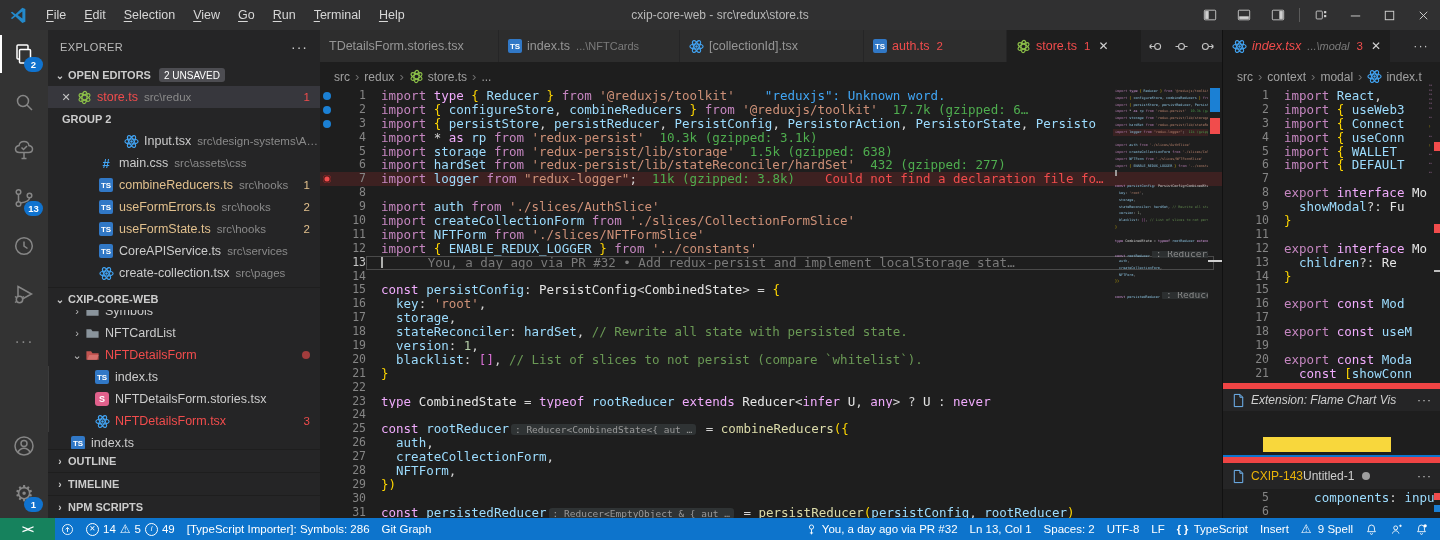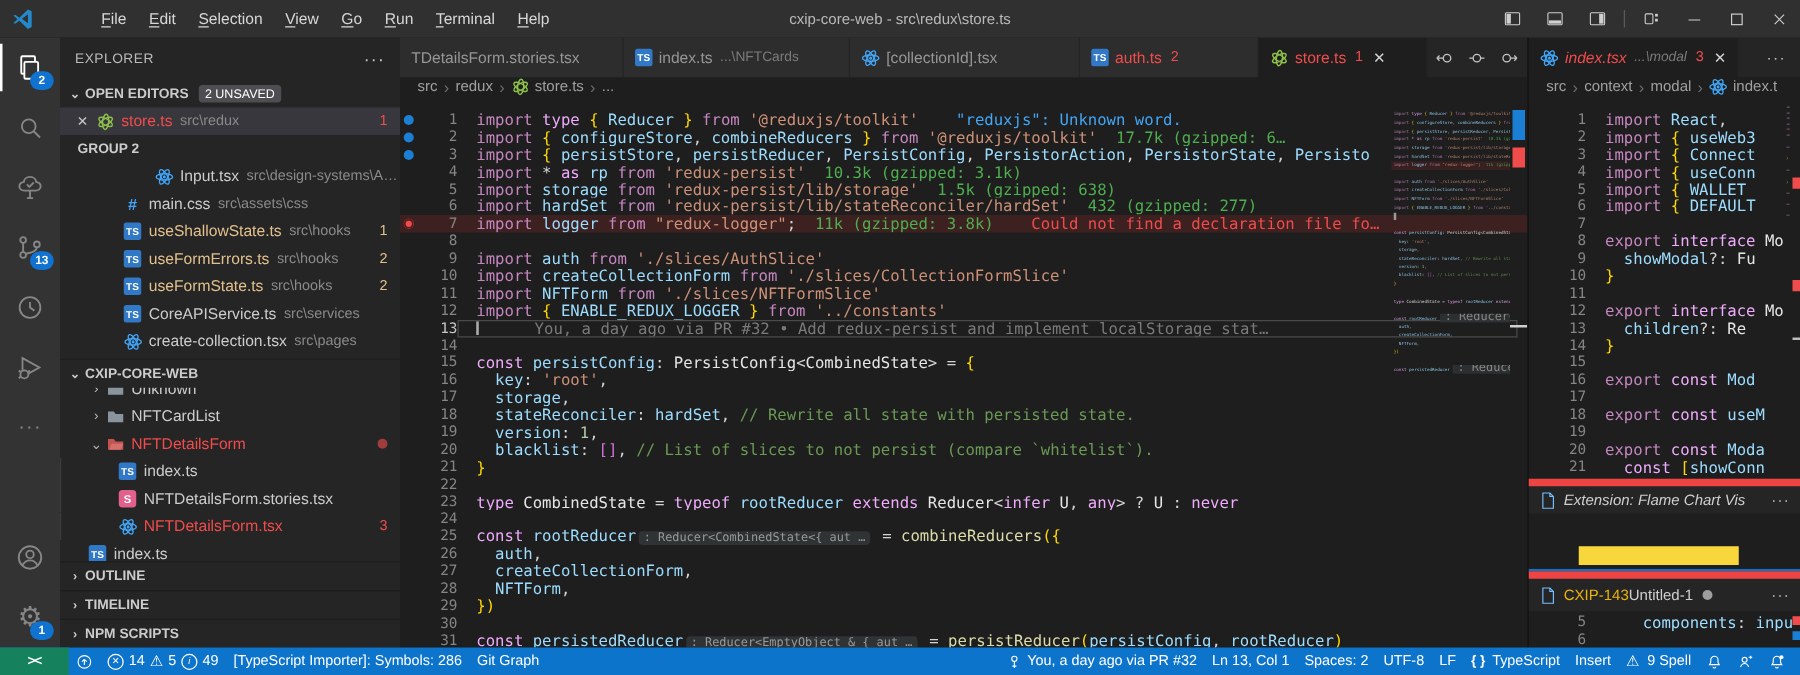--- a/index.html
+++ b/index.html
@@ -2,21 +2,21 @@
 <html><head>
 <meta charset="utf-8">
 <style>
   html,body{margin:0;padding:0;background:#161616;}
   body{width:1440px;height:540px;position:relative;overflow:hidden;
        font-family:"Liberation Sans",sans-serif;color:#cccccc;font-size:12.5px;
        -webkit-font-smoothing:antialiased;}
   .mono{font-family:"DejaVu Sans Mono",monospace;}
   
   .titlebar{position:absolute;top:0;left:0;right:0;height:30px;background:#303031;
-            display:flex;align-items:center;z-index:30;gap:35px;}
+            display:flex;align-items:center;z-index:30;}
   .vslogo{width:18px;height:18px;margin:0 10px 0 9px;}
   .menu{display:flex;align-items:center;height:100%;}
   .menu-item{padding:0 9px;height:100%;display:flex;align-items:center;color:#d7d7d7;cursor:default;}
   .menu-item u{text-decoration:underline;text-underline-offset:2px;}
   .win-title{position:absolute;left:50%;transform:translateX(-50%);color:#b9b9b9;font-size:12px;white-space:nowrap;}
   .win-controls{margin-left:auto;display:flex;align-items:center;height:100%;}
   .wc{width:34px;height:100%;display:flex;align-items:center;justify-content:center;color:#cfcfcf;}
   .wc svg{width:15px;height:15px;}
   .wc.layouts svg{width:14px;height:14px;}
   .wc-sep{width:1px;height:14px;background:#5a5a5a;margin:0 4px;}
@@ -71,21 +71,21 @@
        color:#969696;font-size:12.5px;white-space:nowrap;max-width:230px;overflow:hidden;}
   .tab .fico{margin-right:5px;display:inline-flex;}
   .tab.active{background:#1e1e1e;color:#ffffff;}
   .tab .tdesc{margin-left:6px;font-size:11px;color:#7b7b7b;overflow:hidden;text-overflow:ellipsis;}
   .tab .tcnt{margin-left:7px;font-size:11.5px;}
   .tab .tclose{margin-left:8px;color:#d4d4d4;font-size:12px;}
   .tab.ital .tlabel,.tab.ital .tdesc{font-style:italic;}
   .tab-actions{margin-left:auto;display:flex;align-items:center;padding-right:6px;color:#c5c5c5;}
   .tab-actions .act{width:26px;height:26px;display:flex;align-items:center;justify-content:center;}
   .tab-actions svg{width:17px;height:17px;}
-  .crumbs{height:22px;display:flex;align-items:flex-start;padding-left:14px;color:#a0a0a0;font-size:12px;background:#1e1e1e;white-space:nowrap;}
+  .crumbs{height:22px;display:flex;align-items:flex-end;padding-left:14px;color:#a0a0a0;font-size:12px;background:#1e1e1e;white-space:nowrap;}
   .crumbs .sep{margin:0 5px;color:#6e6e6e;font-size:13px;}
   .crumbs .fico{display:inline-flex;margin-right:4px;}
   
   .codearea{position:relative;overflow:hidden;background:#1e1e1e;}
   .lines{position:absolute;top:5px;left:0;right:0;}
   .cl{display:flex;height:13.9px;line-height:13.9px;white-space:pre;font-size:12.5px;position:relative;}
   .cl .gd{width:14px;flex:none;display:flex;align-items:center;justify-content:center;}
   .cl .ln{width:32px;flex:none;text-align:right;color:#858585;font-size:11.5px;}
   .cl .ct{padding-left:15px;flex:1;overflow:hidden;}
   .cl.errbg{background:rgba(142,44,44,.28);}
@@ -343,21 +343,21 @@
         <span class="fico">
           <span class="fi css">#</span>
         </span>
         <span class="">main.css</span>
         <span class="desc ">src\assets\css</span>
       </div>
       <div class="row" style="padding-left: 50px;">
         <span class="fico">
           <span class="fi ts">TS</span>
         </span>
-        <span class="c-mod">useShallowState.ts</span>
+        <span class="c-mod">combineReducers.ts</span>
         <span class="desc ">src\hooks</span>
         <span class="cnt c-mod">1</span>
       </div>
       <div class="row" style="padding-left: 50px;">
         <span class="fico">
           <span class="fi ts">TS</span>
         </span>
         <span class="c-mod">useFormErrors.ts</span>
         <span class="desc ">src\hooks</span>
         <span class="cnt c-mod">2</span>
@@ -396,21 +396,21 @@
         <span>CXIP-CORE-WEB</span>
       </div>
       <div class="tree-wrap" style="overflow: hidden;">
         <div class="row tree-clip" style="padding-left: 22px;">
           <span style="width:14px;color:#bbb;font-size:11px;flex:none;text-align:center;">›</span>
           <span class="fico">
             <svg class="atom" viewBox="0 0 16 16" fill="none" stroke-width="1.2" style="">
               <path d="M1.5 3.5h5l1.5 2h6.5v7h-13z" fill="#8a949c" stroke="none"></path>
             </svg>
           </span>
-          <span class="">Unknown</span>
+          <span class="">Symbols</span>
         </div>
         <div class="row" style="padding-left: 22px;">
           <span style="width:14px;color:#bbb;font-size:11px;flex:none;text-align:center;">›</span>
           <span class="fico">
             <svg class="atom" viewBox="0 0 16 16" fill="none" stroke-width="1.2" style="">
               <path d="M1.5 3.5h5l1.5 2h6.5v7h-13z" fill="#8a949c" stroke="none"></path>
             </svg>
           </span>
           <span class="">NFTCardList</span>
         </div>

